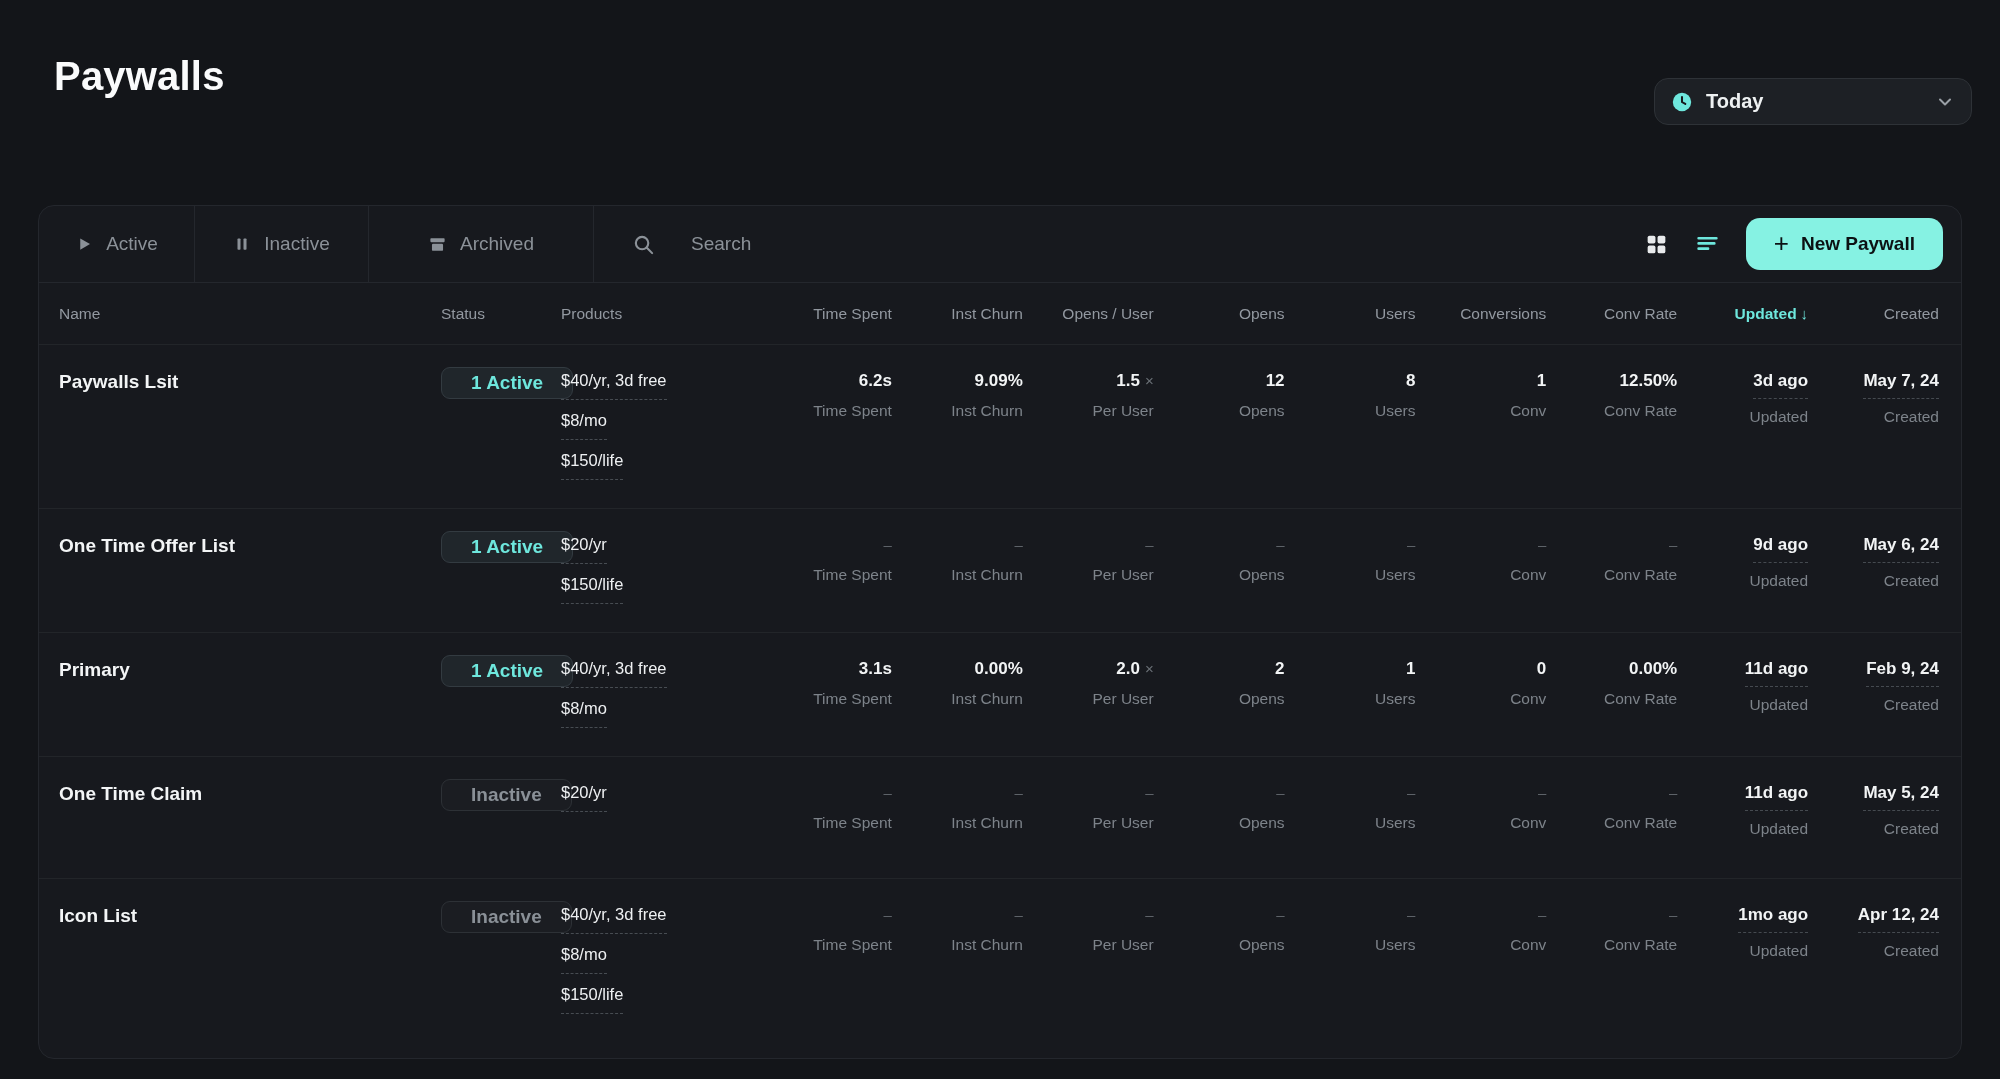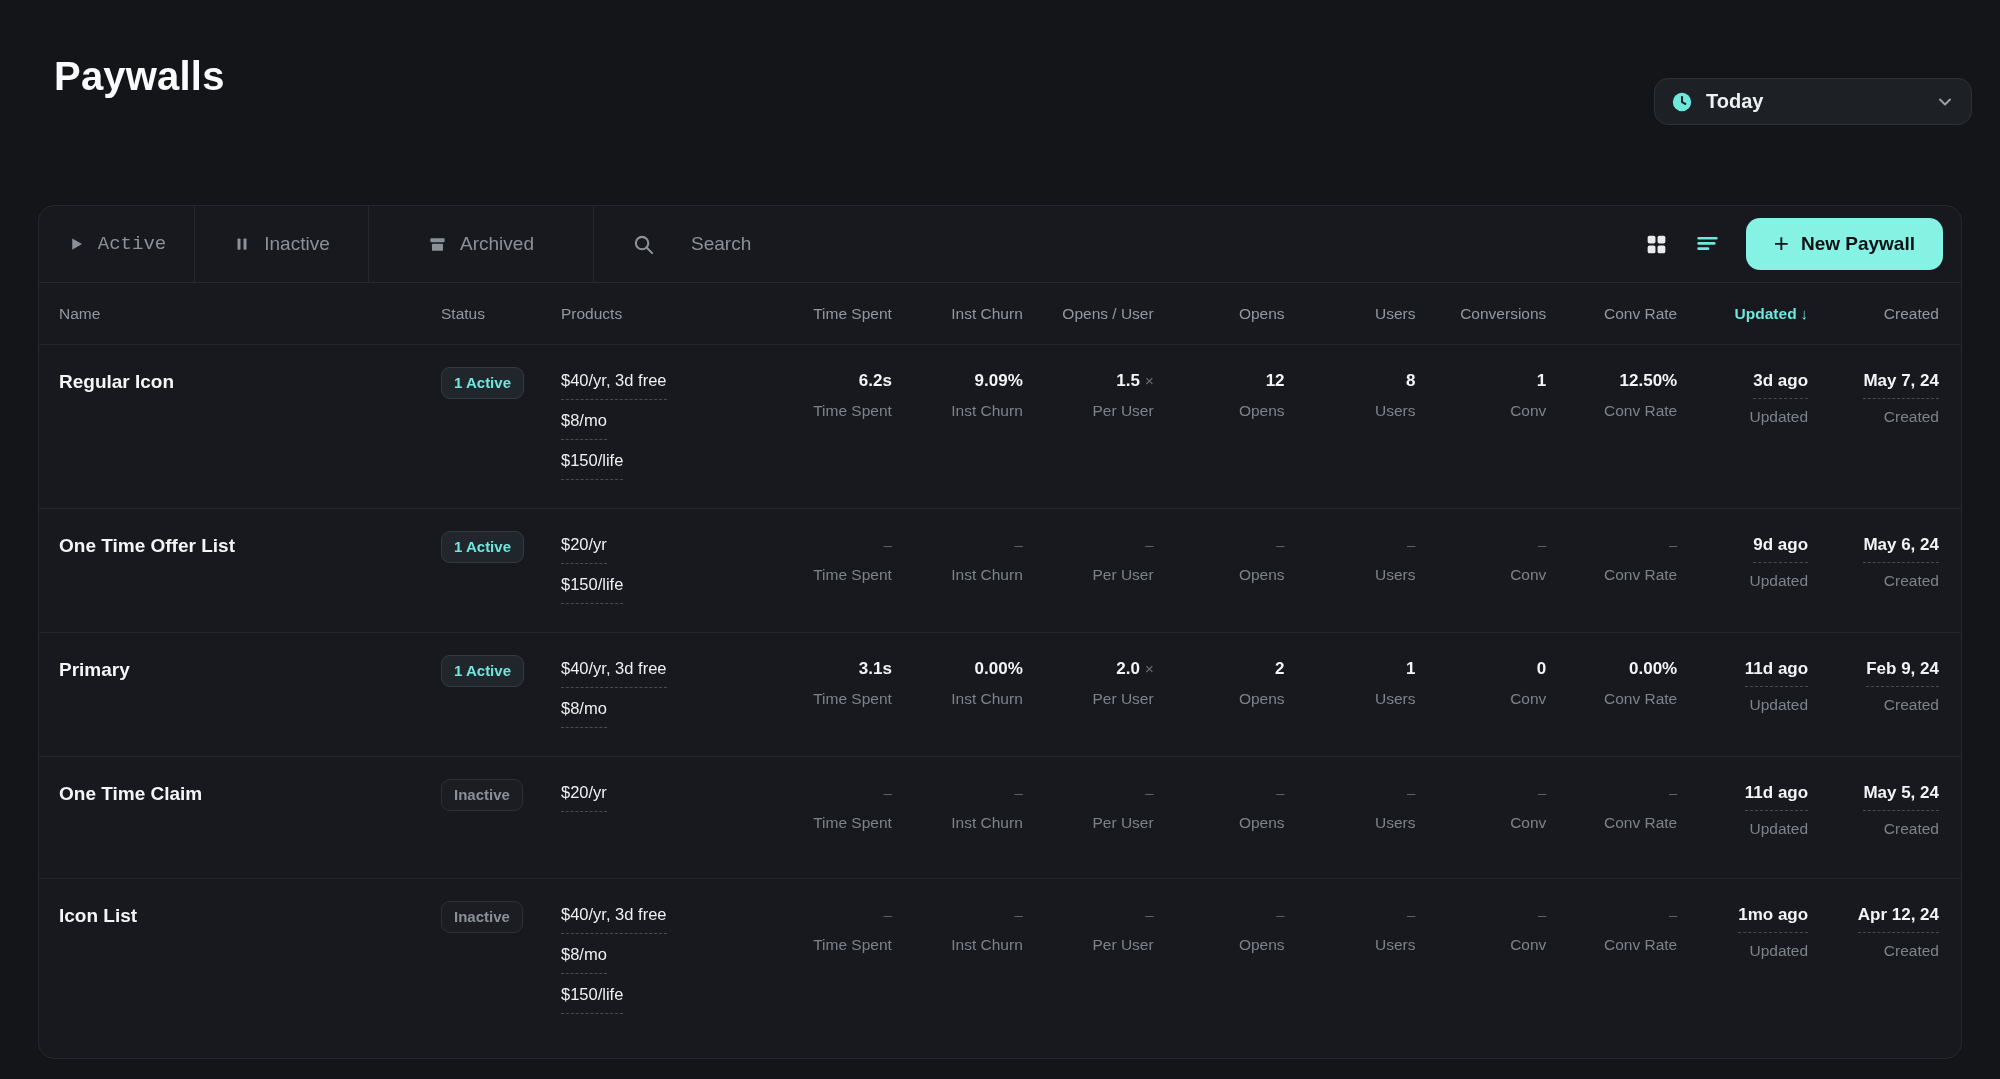--- a/index.html
+++ b/index.html
@@ -34,21 +34,21 @@
 
   
   .tabbar { display:flex; align-items:stretch; height:77px; border-bottom:1px solid #24272d; }
   .tab {
     position:relative; display:flex; align-items:center; justify-content:center;
     gap:13px; border-right:1px solid #24272d; cursor:pointer;
     font-size:19px; color:#8b9198; font-weight:400;
   }
   .tab.active { color:#6ee7dd; font-weight:600; }
   .tab.active::after { content:""; position:absolute; left:0; right:0; bottom:0; height:3px; background:#6ee7dd; }
-  .tab-all { width:117px; } .tab-active-w { width:156px;font-family:Liberation Mono, monospace; } .tab-inactive-w { width:174px; } .tab-archived-w { width:225px; }
+  .tab-all { width:117px; } .tab-active-w { width:156px; } .tab-inactive-w { width:174px; } .tab-archived-w { width:225px; }
 
   .search-wrap { flex:1; display:flex; align-items:center; padding-left:38px; gap:36px; }
   .search-input {
     background:transparent; border:none; outline:none;
     font-family:inherit; font-size:19px; color:#d7dadd; width:600px;
   }
   .search-input::placeholder { color:#8b9198; }
 
   .view-toggles { display:flex; align-items:center; gap:26px; padding-right:26px; }
   .icon-btn { background:none; border:none; cursor:pointer; display:flex; align-items:center; }
@@ -69,22 +69,22 @@
   .hcell.right { text-align:right; }
   .hcell.sorted { color:#6ee7dd; font-weight:600; }
   .sort-arrow { font-size:15px; margin-left:4px; }
 
   .trow { padding:24px 22px 28px 20px; min-height:122px; border-bottom:1px solid #222529; align-items:start; }
   .trow:last-child { border-bottom:none; }
 
   .row-name { font-size:19px; font-weight:700; color:#f3f5f6; line-height:26px; }
 
   .badge {
-    display:inline-block; font-size:15px; font-weight:600; line-height:20px;
-    padding:5px 12px; border-radius:9px; margin-top:-2px; white-space:nowrap;
+    display:inline-block; font-size:19px; font-weight:600; line-height:20px;
+    padding:5px 29px; border-radius:9px; margin-top:-2px; white-space:nowrap;
   }
   .badge.on  { color:#6ee7dd; background:#20262b; border:1px solid #333b41; }
   .badge.off { color:#8a9097; background:rgba(255,255,255,0.02); border:1px solid #2d3136; }
 
   .products { display:flex; flex-direction:column; align-items:flex-start; }
   .product {
     font-size:16.5px; color:#eef0f2; line-height:22px;
     padding-bottom:8px; margin-bottom:9px;
     border-bottom:1.5px dashed #474c52; cursor:default;
   }
@@ -194,21 +194,21 @@
     <div class="hcell right">Opens / User</div>
     <div class="hcell right">Opens</div>
     <div class="hcell right">Users</div>
     <div class="hcell right">Conversions</div>
     <div class="hcell right">Conv Rate</div>
     <div class="hcell right sorted"><span>Updated</span><span class="sort-arrow">↓</span></div>
     <div class="hcell right">Created</div>
   </div>
 
   <div class="trow grid-cols">
-    <div class="row-name">Regular Icon</div>
+    <div class="row-name">Paywalls Lsit</div>
     <div><span class="badge on">1 Active</span></div>
     <div class="products">
       <span class="product">$40/yr, 3d free</span>
       <span class="product">$8/mo</span>
       <span class="product">$150/life</span>
     </div>
     <div class="metric">
         <div class="val">6.2s</div>
         <div class="lbl">Time Spent</div>
       </div>

